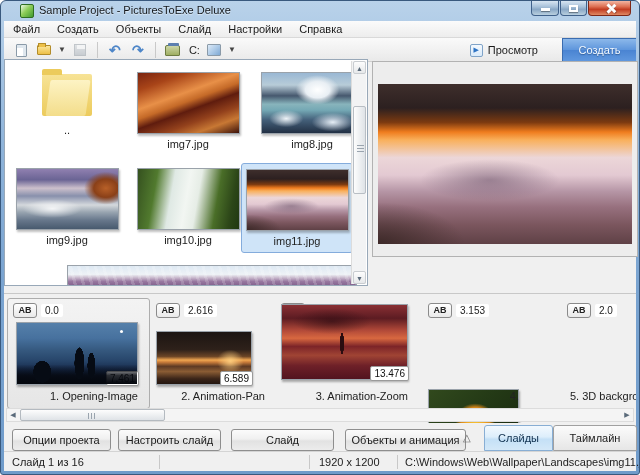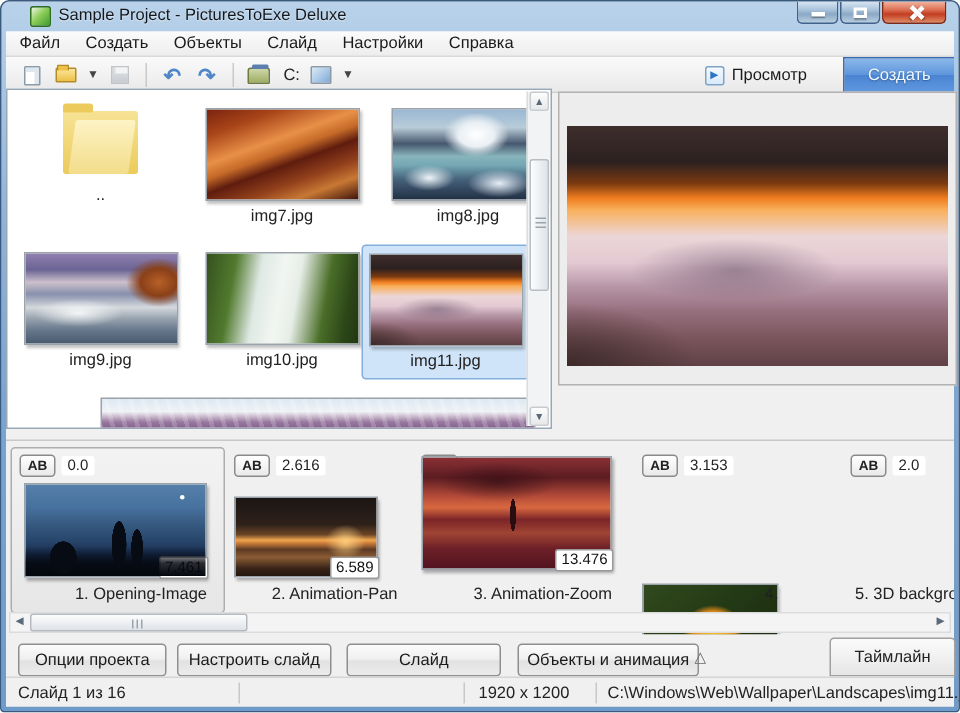--- a/index.html
+++ b/index.html
@@ -314,20 +314,21 @@
         <div class="hs-arrow" style="right:0;">▶</div>
       </div>
     </div>
 
     <div class="bottombar">
       <div class="foot-btn" style="left:8px; width:99px;">Опции проекта</div>
       <div class="foot-btn" style="left:114px; width:103px;">Настроить слайд</div>
       <div class="foot-btn" style="left:227px; width:103px;">Слайд</div>
       <div class="foot-btn" style="left:341px; width:121px;">Объекты и анимация</div>
       <div class="tri">△</div>
+      <div class="tab active" style="left:480px; width:69px;">Слайды</div>
       <div class="tab inactive" style="left:549px; width:84px;">Таймлайн</div>
     </div>
 
     <div class="statusbar">
       <span class="sb-text" style="left:8px;">Слайд 1 из 16</span>
       <span class="sb-sep" style="left:155px;"></span>
       <span class="sb-sep" style="left:305px;"></span>
       <span class="sb-text" style="left:315px;">1920 x 1200</span>
       <span class="sb-sep" style="left:393px;"></span>
       <span class="sb-text" style="left:401px;">C:\Windows\Web\Wallpaper\Landscapes\img11.jpg</span>

